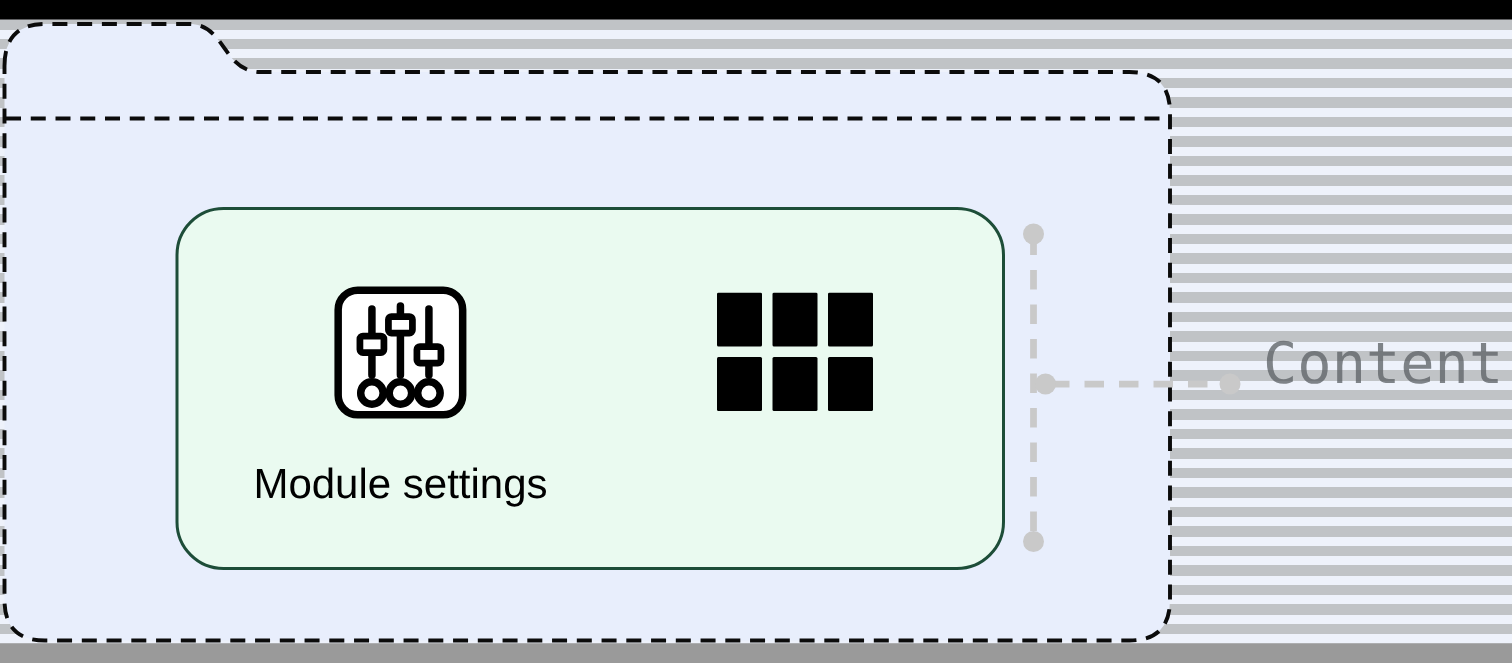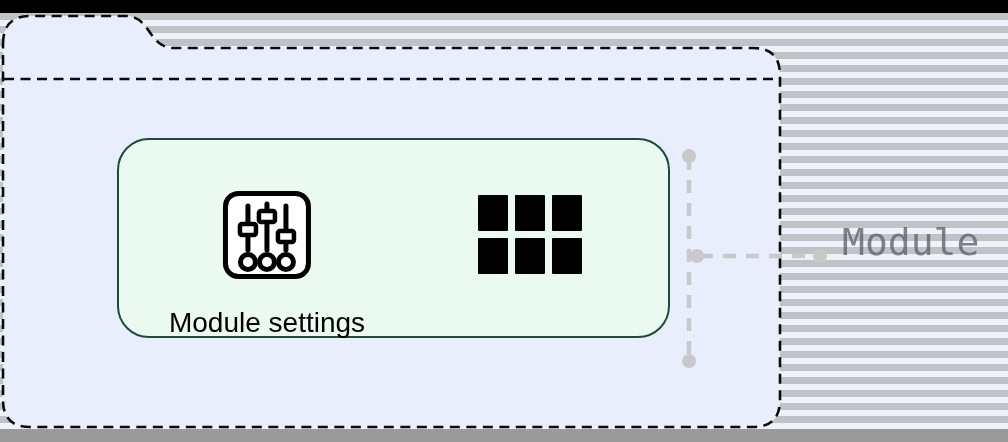--- a/index.html
+++ b/index.html
@@ -41,21 +41,21 @@
   }
   .dim-line {
     fill:none;
     stroke: var(--dimension-color);
     stroke-width: 4.5;
     stroke-dasharray: 13 10;
   }
   .dim-dot { fill: var(--dimension-color); }
   .module-box {
     position:absolute;
-    left:117px; top:138px; width:553px; height:200px;
+    left:117px; top:138px; width:553px; height:242px;
     box-sizing:border-box;
     background: var(--box-fill);
     border: 2px solid var(--box-border);
     border-radius: 32px;
   }
   .item {
     position:absolute;
     top:49px;
     transform:translateX(-50%);
     display:flex;
@@ -154,15 +154,15 @@
           <rect class="cell" x="74" y="0" width="30" height="36" rx="1"></rect>
           <rect class="cell" x="0" y="43" width="30" height="36" rx="1"></rect>
           <rect class="cell" x="37" y="43" width="30" height="36" rx="1"></rect>
           <rect class="cell" x="74" y="43" width="30" height="36" rx="1"></rect>
         </svg>
       </div>
     </div>
 
   </div>
 
-  <div class="module-label">Module</div>
+  <div class="module-label">Content</div>
 
 </div>
 
 </body></html>

